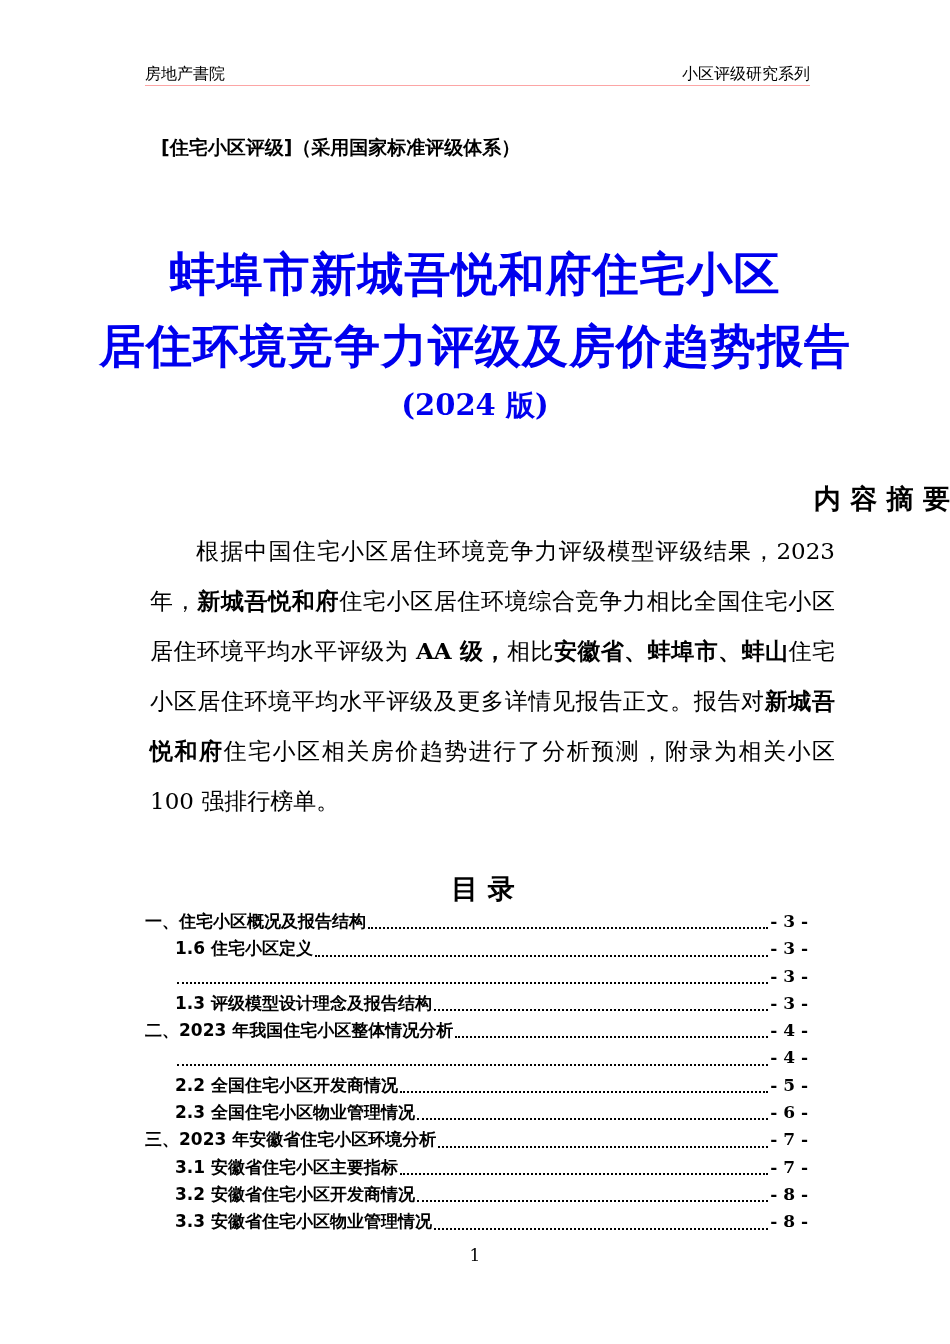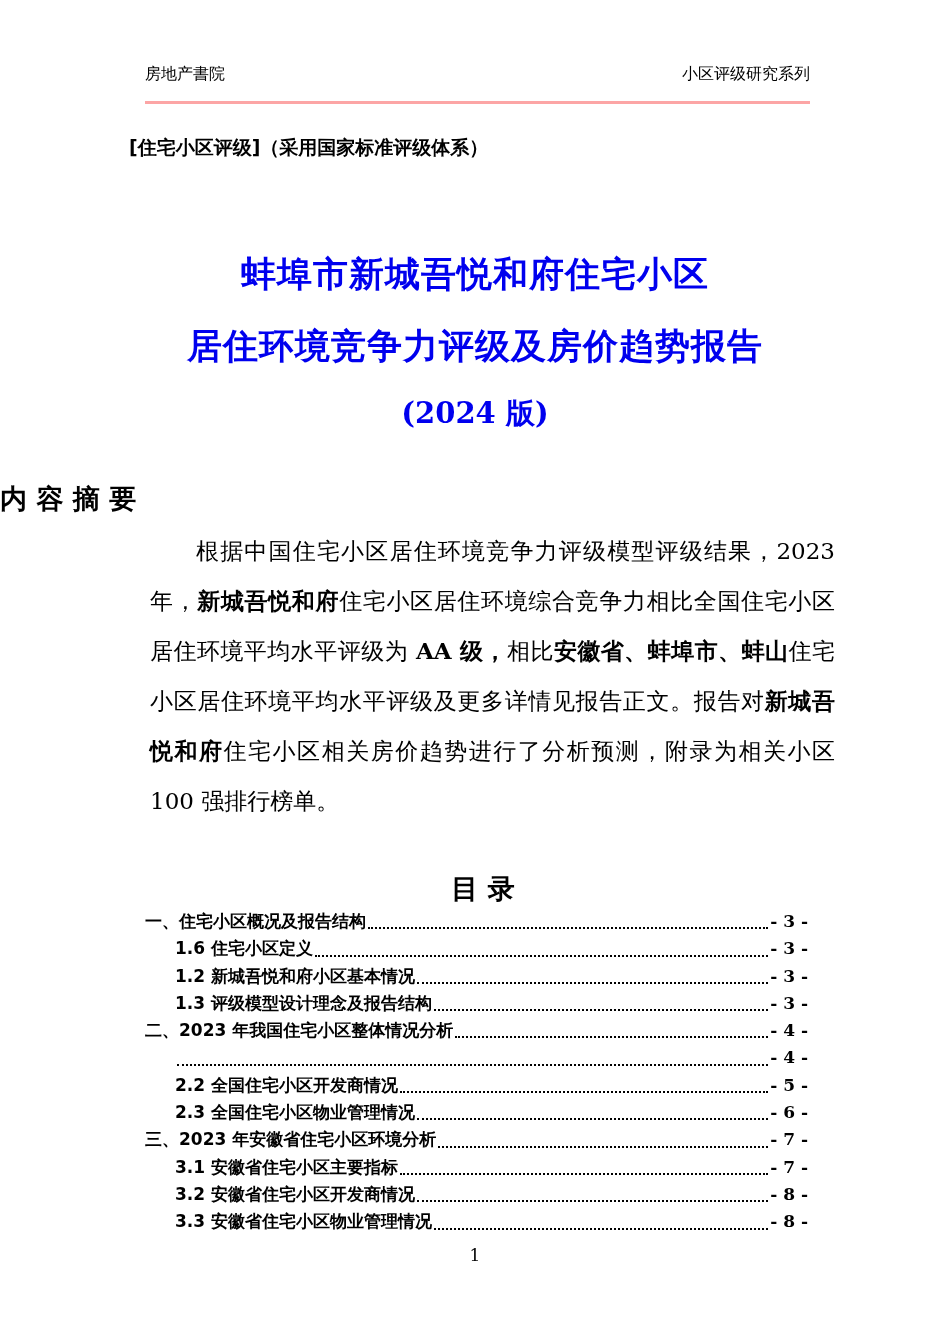--- a/index.html
+++ b/index.html
@@ -19,48 +19,48 @@
     position: absolute;
     left: 145px;
     right: 140px;
     top: 63px;
     display: flex;
     justify-content: space-between;
     align-items: flex-end;
     font-family: "DejaVu Sans", "Liberation Sans", sans-serif;
     font-size: 16px;
     line-height: 22px;
-    padding-bottom: 16px;
-    border-bottom: 3px solid #fca5a5;
+    padding-bottom: 0;
+    border-bottom: 1px solid #fca5a5;
   }
   
   .subtitle {
     position: absolute;
-    left: 129px;
+    left: 161px;
     top: 135px;
     font-family: "DejaVu Sans", "Liberation Sans", sans-serif;
     font-weight: bold;
     font-size: 19px;
   }
   
   .title-block {
     position: absolute;
     left: 0; right: 0;
     top: 238px;
     text-align: center;
     font-weight: bold;
   }
-  .title-main { font-size: 35px; line-height: 72px; letter-spacing: 1px; }
-  .title-sub  { font-size: 29px; line-height: 46px; margin-top: 8px; }
+  .title-main { font-size: 46px; line-height: 72px; letter-spacing: 1px; }
+  .title-sub  { font-size: 29px; line-height: 46px; }
   
   .abstract-heading {
     position: absolute;
     left: 0; right: 0;
     top: 481px;
-    text-align: left;
+    text-align: right;
     font-family: "DejaVu Sans", "Liberation Sans", sans-serif;
     font-weight: bold;
     font-size: 27px;
     line-height: 36px;
   }
   .abstract-paragraph {
     position: absolute;
     left: 150px;
     width: 685px;
     top: 526px;
@@ -147,21 +147,20 @@
         <span class="toc-label">一、住宅小区概况及报告结构</span>
         <span class="leader"></span>
         <span class="toc-page">- 3 -</span>
       </div>
       <div class="toc-row lvl2">
         <span class="toc-label">1.6 住宅小区定义</span>
         <span class="leader"></span>
         <span class="toc-page">- 3 -</span>
       </div>
       <div class="toc-row lvl2">
-        <span class="toc-label">1.2 新城吾悦和府小区基本情况</span>
         <span class="leader"></span>
         <span class="toc-page">- 3 -</span>
       </div>
       <div class="toc-row lvl2">
         <span class="toc-label">1.3 评级模型设计理念及报告结构</span>
         <span class="leader"></span>
         <span class="toc-page">- 3 -</span>
       </div>
       <div class="toc-row lvl1">
         <span class="toc-label">二、2023 年我国住宅小区整体情况分析</span>

